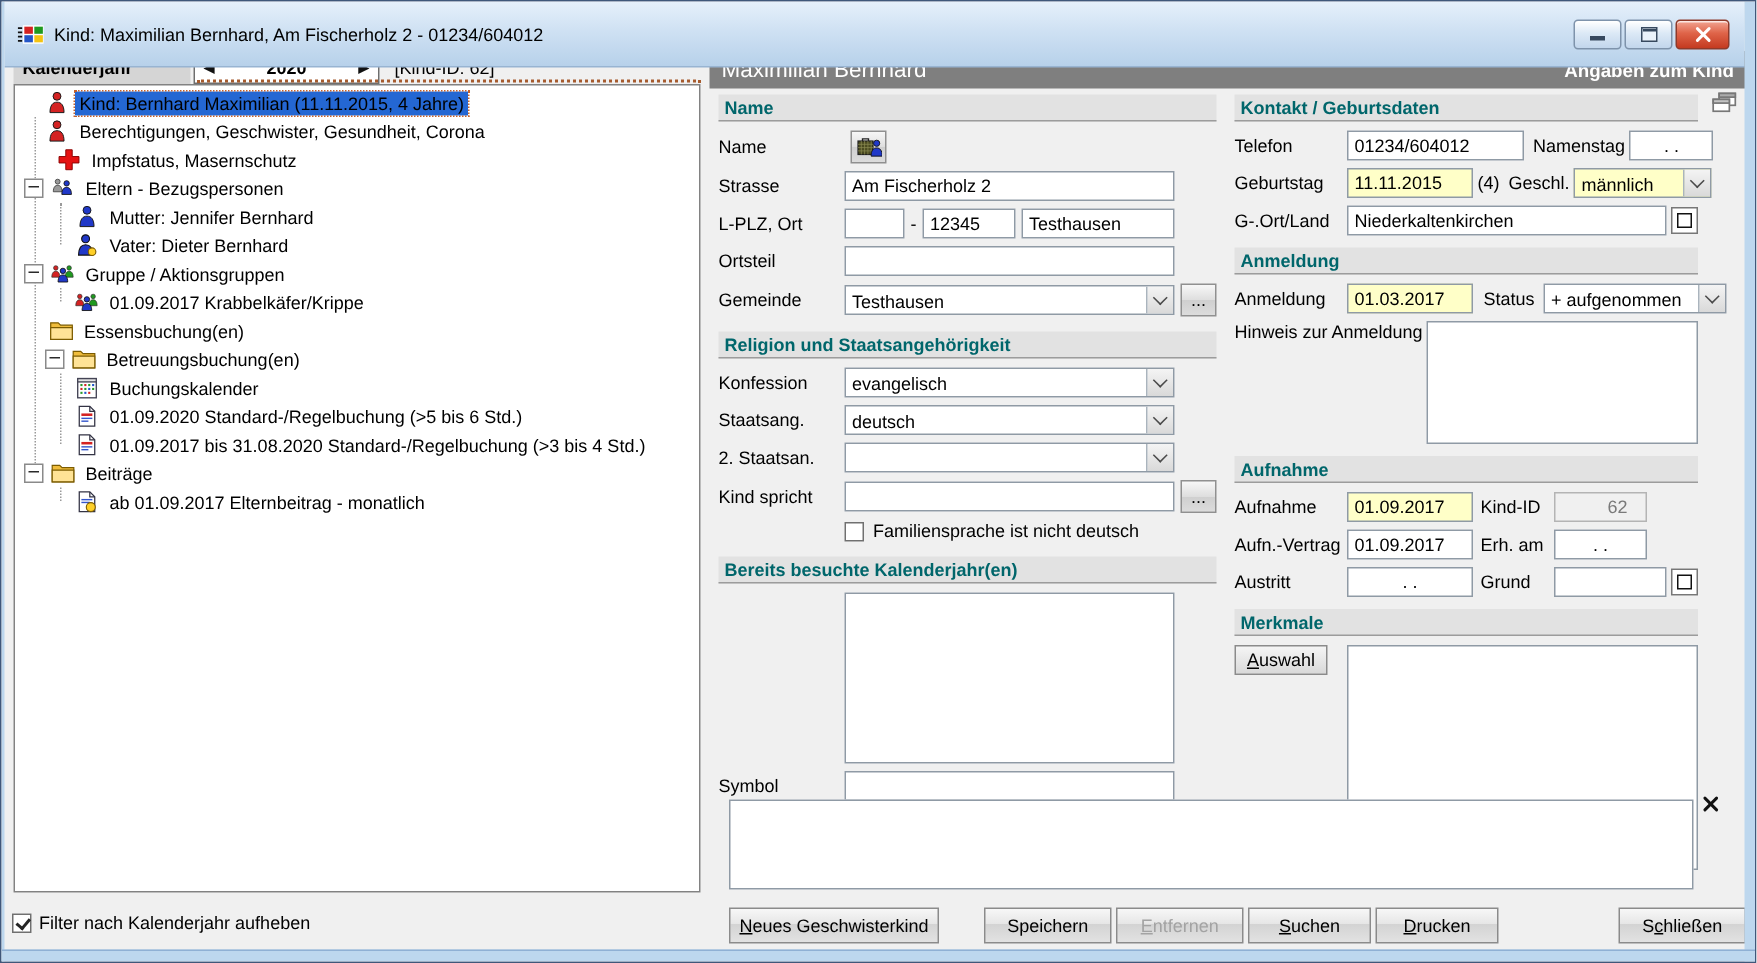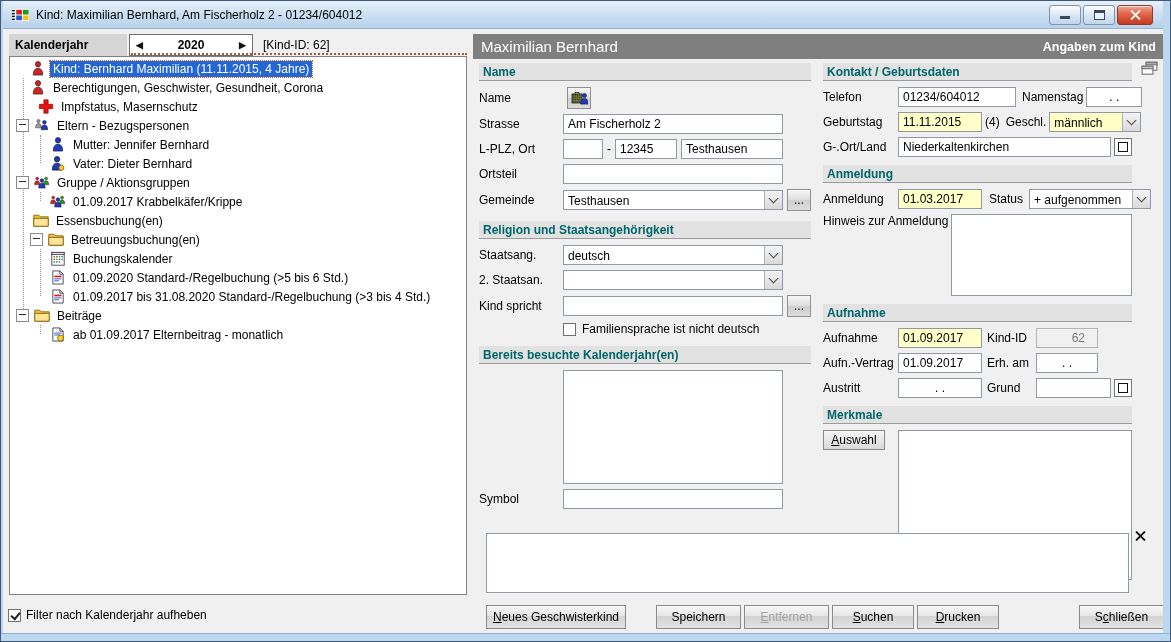--- a/index.html
+++ b/index.html
@@ -4,21 +4,21 @@
 <style>
   html,body{margin:0;padding:0;background:#fff}
   .window{position:relative;width:1171px;height:642px;font-family:"Liberation Sans",sans-serif;
     font-size:12px;color:#000;background:#f0f0f0;border:1px solid #40577a;box-sizing:border-box;overflow:hidden}
   
   .strip{position:absolute;background:#bdd7ee;z-index:60}
   .strip.r{top:0;right:0;width:7px;height:100%}
   .strip.b{left:0;right:0;bottom:0;height:7px;border-top:1px solid #8fb0d4}
   .strip.l{left:0;top:0;width:2px;height:100%}
   
-  .titlebar{position:absolute;left:2px;top:0;right:7px;height:28px;z-index:5;
+  .titlebar{position:absolute;left:2px;top:0;right:7px;height:44px;z-index:5;
     background:linear-gradient(#e6f0fb,#cfe1f3 45%,#b7d1ea);border-bottom:1px solid #98b4d2;
     display:flex;align-items:center;gap:6px;padding:0 8px;box-sizing:border-box}
   .wbtns{margin-left:auto;display:flex;gap:2px;margin-right:2px}
   .wbtn{width:30px;height:18px;border:1px solid #7e93ab;border-radius:3px;display:flex;align-items:center;justify-content:center;box-shadow:inset 0 1px 0 rgba(255,255,255,.75)}
   .wbtn.min,.wbtn.max{background:linear-gradient(#ffffff,#dce9f6 45%,#c2d6ec)}
   .wbtn.close{width:34px;background:linear-gradient(#f2a593,#df6449 45%,#c43a20);border-color:#8e3a2a}
   .g-min{width:10px;height:3px;background:#37495f;margin-top:6px}
   .g-max{width:9px;height:8px;border:1px solid #37495f;background:#eaf2fa;box-shadow:inset 0 2px 0 #37495f}
   .xg{position:relative;width:11px;height:11px}
   .xg::before,.xg::after{content:"";position:absolute;left:-1px;top:4.5px;width:13px;height:2px;background:#fff;border-radius:1px}
@@ -30,21 +30,21 @@
   .spin-arrow{font-size:9px;color:#111}
   .kindid{position:absolute;left:262px;top:37px}
   .dotline{position:absolute;left:130px;top:52px;width:336px;border-top:2px dotted #a65b2e}
   
   .tree{position:absolute;left:8px;top:55px;width:458px;height:539px;background:#fff;border:1px solid #828282;box-sizing:border-box;padding-top:2px;overflow:hidden}
   .trow{height:19px;display:flex;align-items:center;white-space:nowrap}
   .exp{width:11px;height:11px;border:1px solid #8a8a8a;background:#fff;margin-right:5px;position:relative;flex:0 0 auto}
   .exp::after{content:"";position:absolute;left:2px;right:2px;top:4px;height:1px;background:#2a2a2a}
   .ti{width:16px;height:15px;margin-right:4px;flex:0 0 auto}
   .lbl{padding:1px 3px}
-  .trow.sel .lbl{background:#2467d3;color:#ffffff;outline:1px dotted #c4602a}
+  .trow.sel .lbl{background:#2467d3;color:#000000;outline:1px dotted #c4602a}
   .guide{position:absolute;border-left:1px dotted #9a9a9a;width:0}
   
   .filter{position:absolute;left:7px;top:607px;display:flex;align-items:center;gap:5px}
   .cb{width:13px;height:13px;border:1px solid #707070;background:#fff;position:relative;flex:0 0 auto;box-sizing:border-box}
   .cb.checked::after{content:"";position:absolute;left:2px;top:2px;width:7px;height:4px;border-left:2px solid #252525;border-bottom:2px solid #252525;transform:rotate(-50deg)}
   
   .phead{position:absolute;left:472px;top:33px;width:691px;height:25px;background:#7f7f7f;color:#fff;display:flex;align-items:center;padding:0 8px;box-sizing:border-box}
   .pname{font-size:15px}
   .psub{margin-left:auto;font-weight:bold;font-size:12.5px}
   .cascade{position:absolute;left:1140px;top:60px}
@@ -370,20 +370,29 @@
         <span class="ddb">
             <i class="chev"></i>
           </span>
       </div>
       <div class="tool">...</div>
     </div>
 
     <div class="sect" style="margin-top:10px">Religion und Staatsangehörigkeit</div>
 
     <div class="frow">
+      <label>Konfession</label>
+      <div class="field dd">
+        <span class="val">evangelisch</span>
+        <span class="ddb">
+            <i class="chev"></i>
+          </span>
+      </div>
+    </div>
+    <div class="frow">
       <label>Staatsang.</label>
       <div class="field dd">
         <span class="val">deutsch</span>
         <span class="ddb">
             <i class="chev"></i>
           </span>
       </div>
     </div>
     <div class="frow">
       <label>2. Staatsan.</label>

